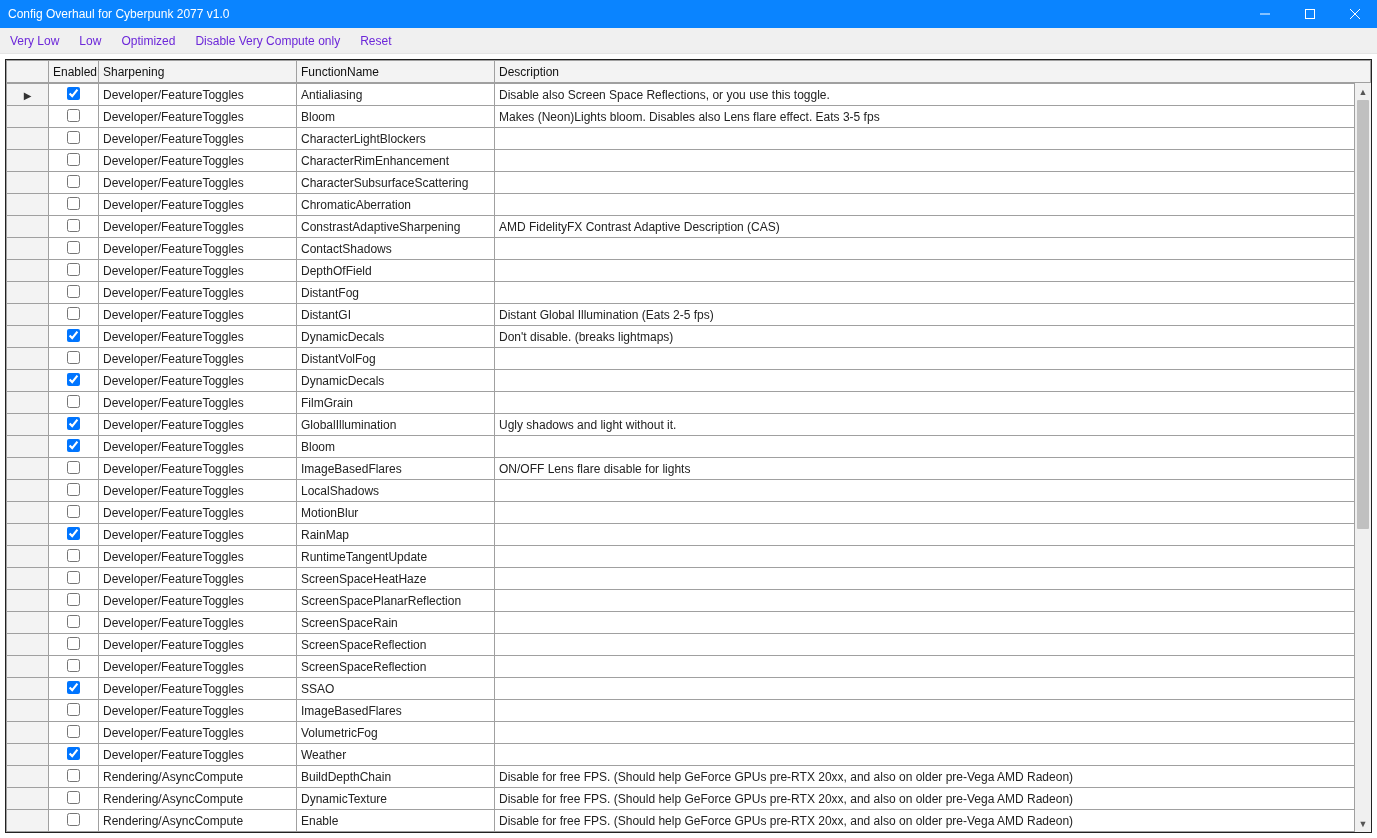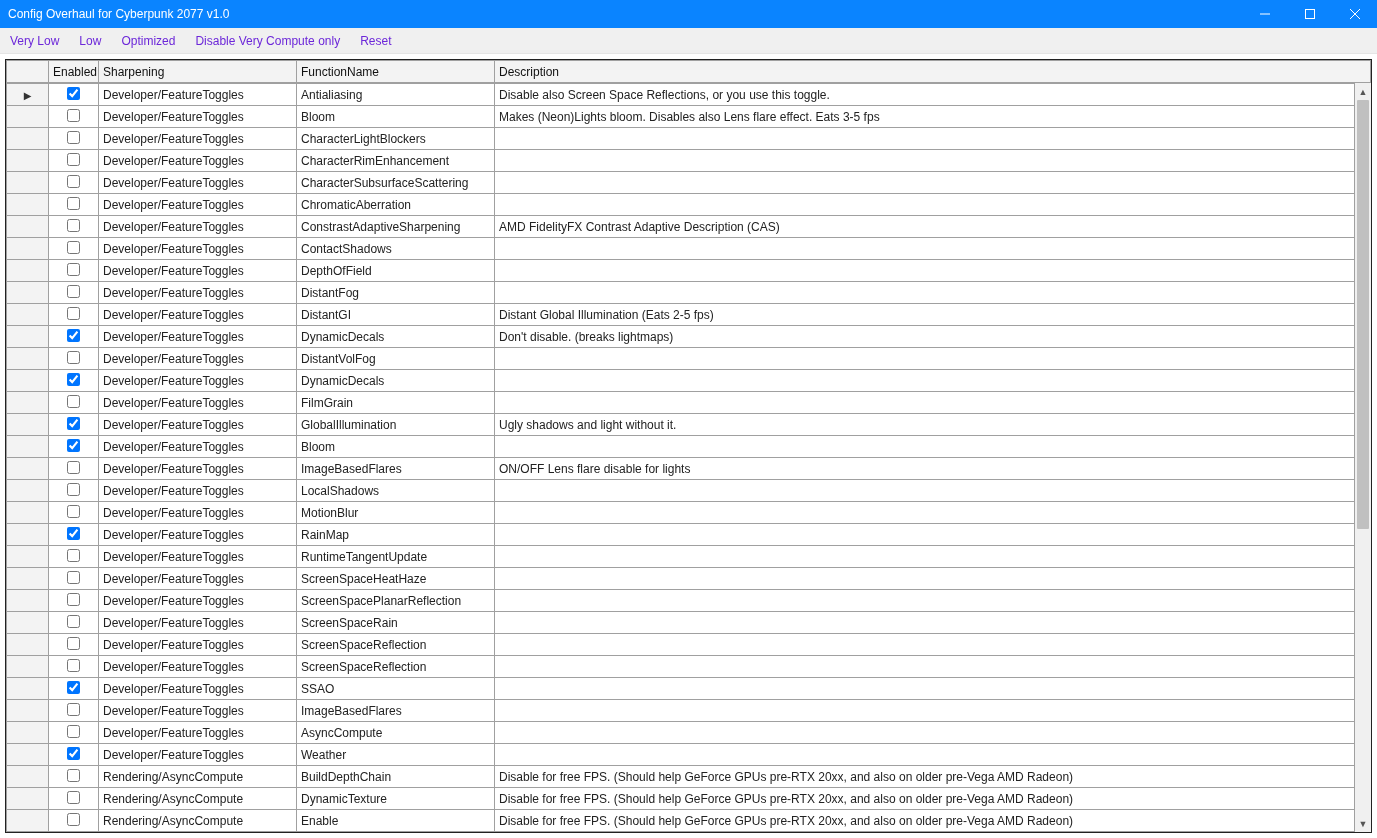--- a/index.html
+++ b/index.html
@@ -399,21 +399,21 @@
               <td class="rowheader"></td>
               <td class="checkcell"><input type="checkbox" style=""></td>
               <td>Developer/FeatureToggles</td>
               <td>ImageBasedFlares</td>
               <td></td>
             </tr>
             <tr>
               <td class="rowheader"></td>
               <td class="checkcell"><input type="checkbox" style=""></td>
               <td>Developer/FeatureToggles</td>
-              <td>AsyncCompute</td>
+              <td>VolumetricFog</td>
               <td></td>
             </tr>
             <tr>
               <td class="rowheader"></td>
               <td class="checkcell"><input type="checkbox" checked="" style=""></td>
               <td>Developer/FeatureToggles</td>
               <td>Weather</td>
               <td></td>
             </tr>
             <tr>

